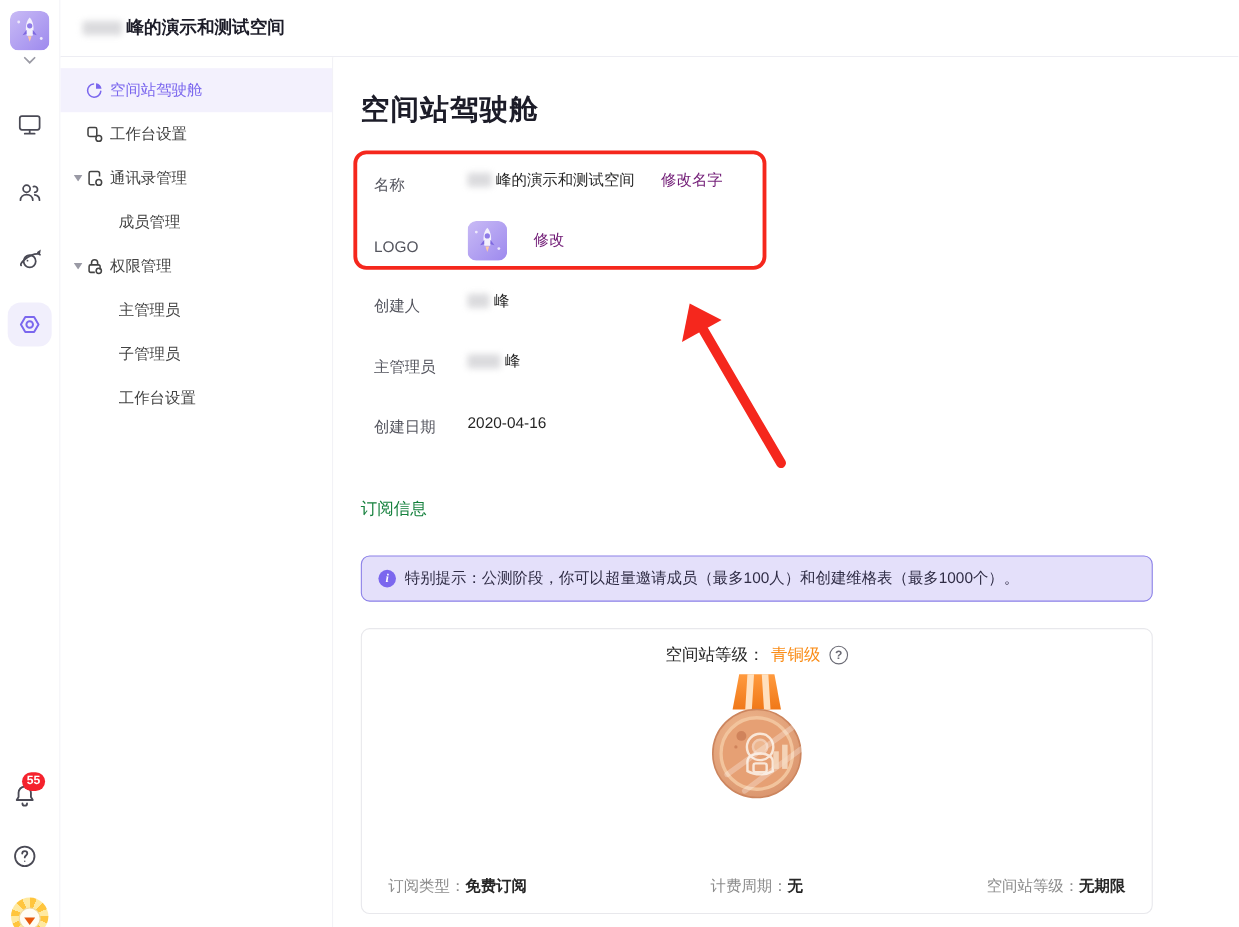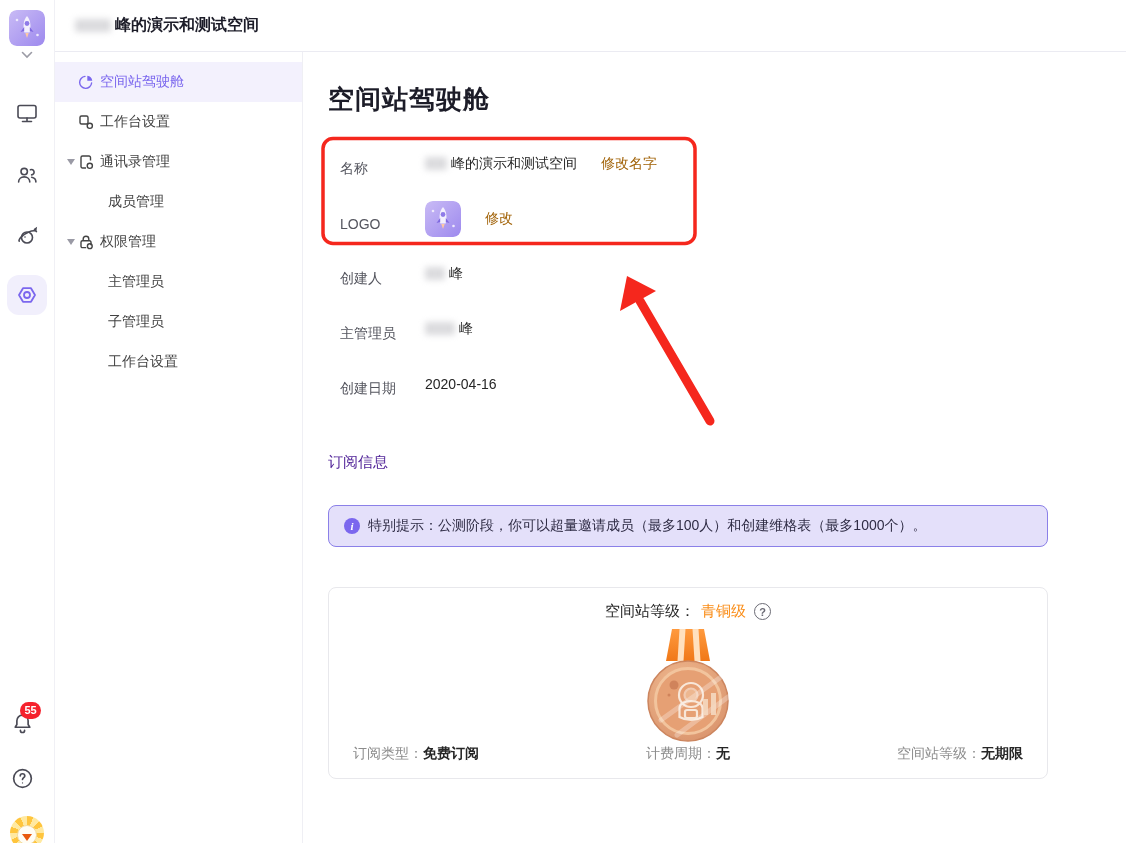--- a/index.html
+++ b/index.html
@@ -70,42 +70,42 @@
   .side-item .s-icon { width:22px; display:flex; }
   .side-item.selected .s-icon { color:#7B67EE; }
 
   
   .main { position:absolute; left:303px; top:52px; right:0; bottom:0; background:#fff; padding-left:25px; }
   .page-title { margin-top:30px; font-size:26px; font-weight:bold; color:#1C1C28; letter-spacing:1px; }
   .rows { margin-top:19px; }
   .info-row { height:55px; display:flex; align-items:center; padding-left:12px; }
   .f-label { width:85px; color:#54555E; flex:none;margin-top:10px; }
   .f-value { color:#262626; display:flex; align-items:center; }
-  .link { color:#a16207; cursor:pointer; margin-left:24px; }
+  .link { color:#701a75; cursor:pointer; margin-left:24px; }
   .smudge {
     display:inline-block; height:13px; background:#BDBDC2; border-radius:2px;
     filter:blur(3px); opacity:.55; margin-right:4px;
   }
   .logo-img { width:36px; height:36px; border-radius:8px; overflow:hidden; }
 
-  .sub-title { margin-top:42px; color:#4c1d95; font-size:15px; }
+  .sub-title { margin-top:42px; color:#15803d; font-size:15px; }
 
   .notice {
     margin-top:33px; width:720px; height:42px; border-radius:8px;
     background:#E4E0FA; border:1px solid #8B80E8; display:flex; align-items:center;
     padding:0 15px; gap:8px; color:#2F2C45; font-size:14px;
   }
   .info-dot {
     width:16px; height:16px; border-radius:50%; background:#7B67EE; color:#fff;
     font-size:11px; font-weight:bold; font-style:italic; display:flex;
     align-items:center; justify-content:center; flex:none; font-family:"Liberation Serif",serif;
   }
 
   .level-card {
-    margin-top:40px; width:720px; height:192px; border:1px solid #E8E8EC; border-radius:8px;
+    margin-top:24px; width:720px; height:260px; border:1px solid #E8E8EC; border-radius:8px;
     position:relative; background:#fff;
   }
   .level-line { margin-top:14px; display:flex; justify-content:center; align-items:center; gap:2px; font-size:15px; color:#262626; }
   .level-value { color:#FA8C16; margin-left:4px; }
   .q-circle {
     margin-left:6px; width:17px; height:17px; border-radius:50%; border:1.4px solid #6B6B75;
     color:#6B6B75; font-size:11px; font-weight:bold; display:flex; align-items:center; justify-content:center; cursor:pointer;
   }
   .medal-wrap { display:flex; justify-content:center; margin-top:4px; }
   .card-footer {

